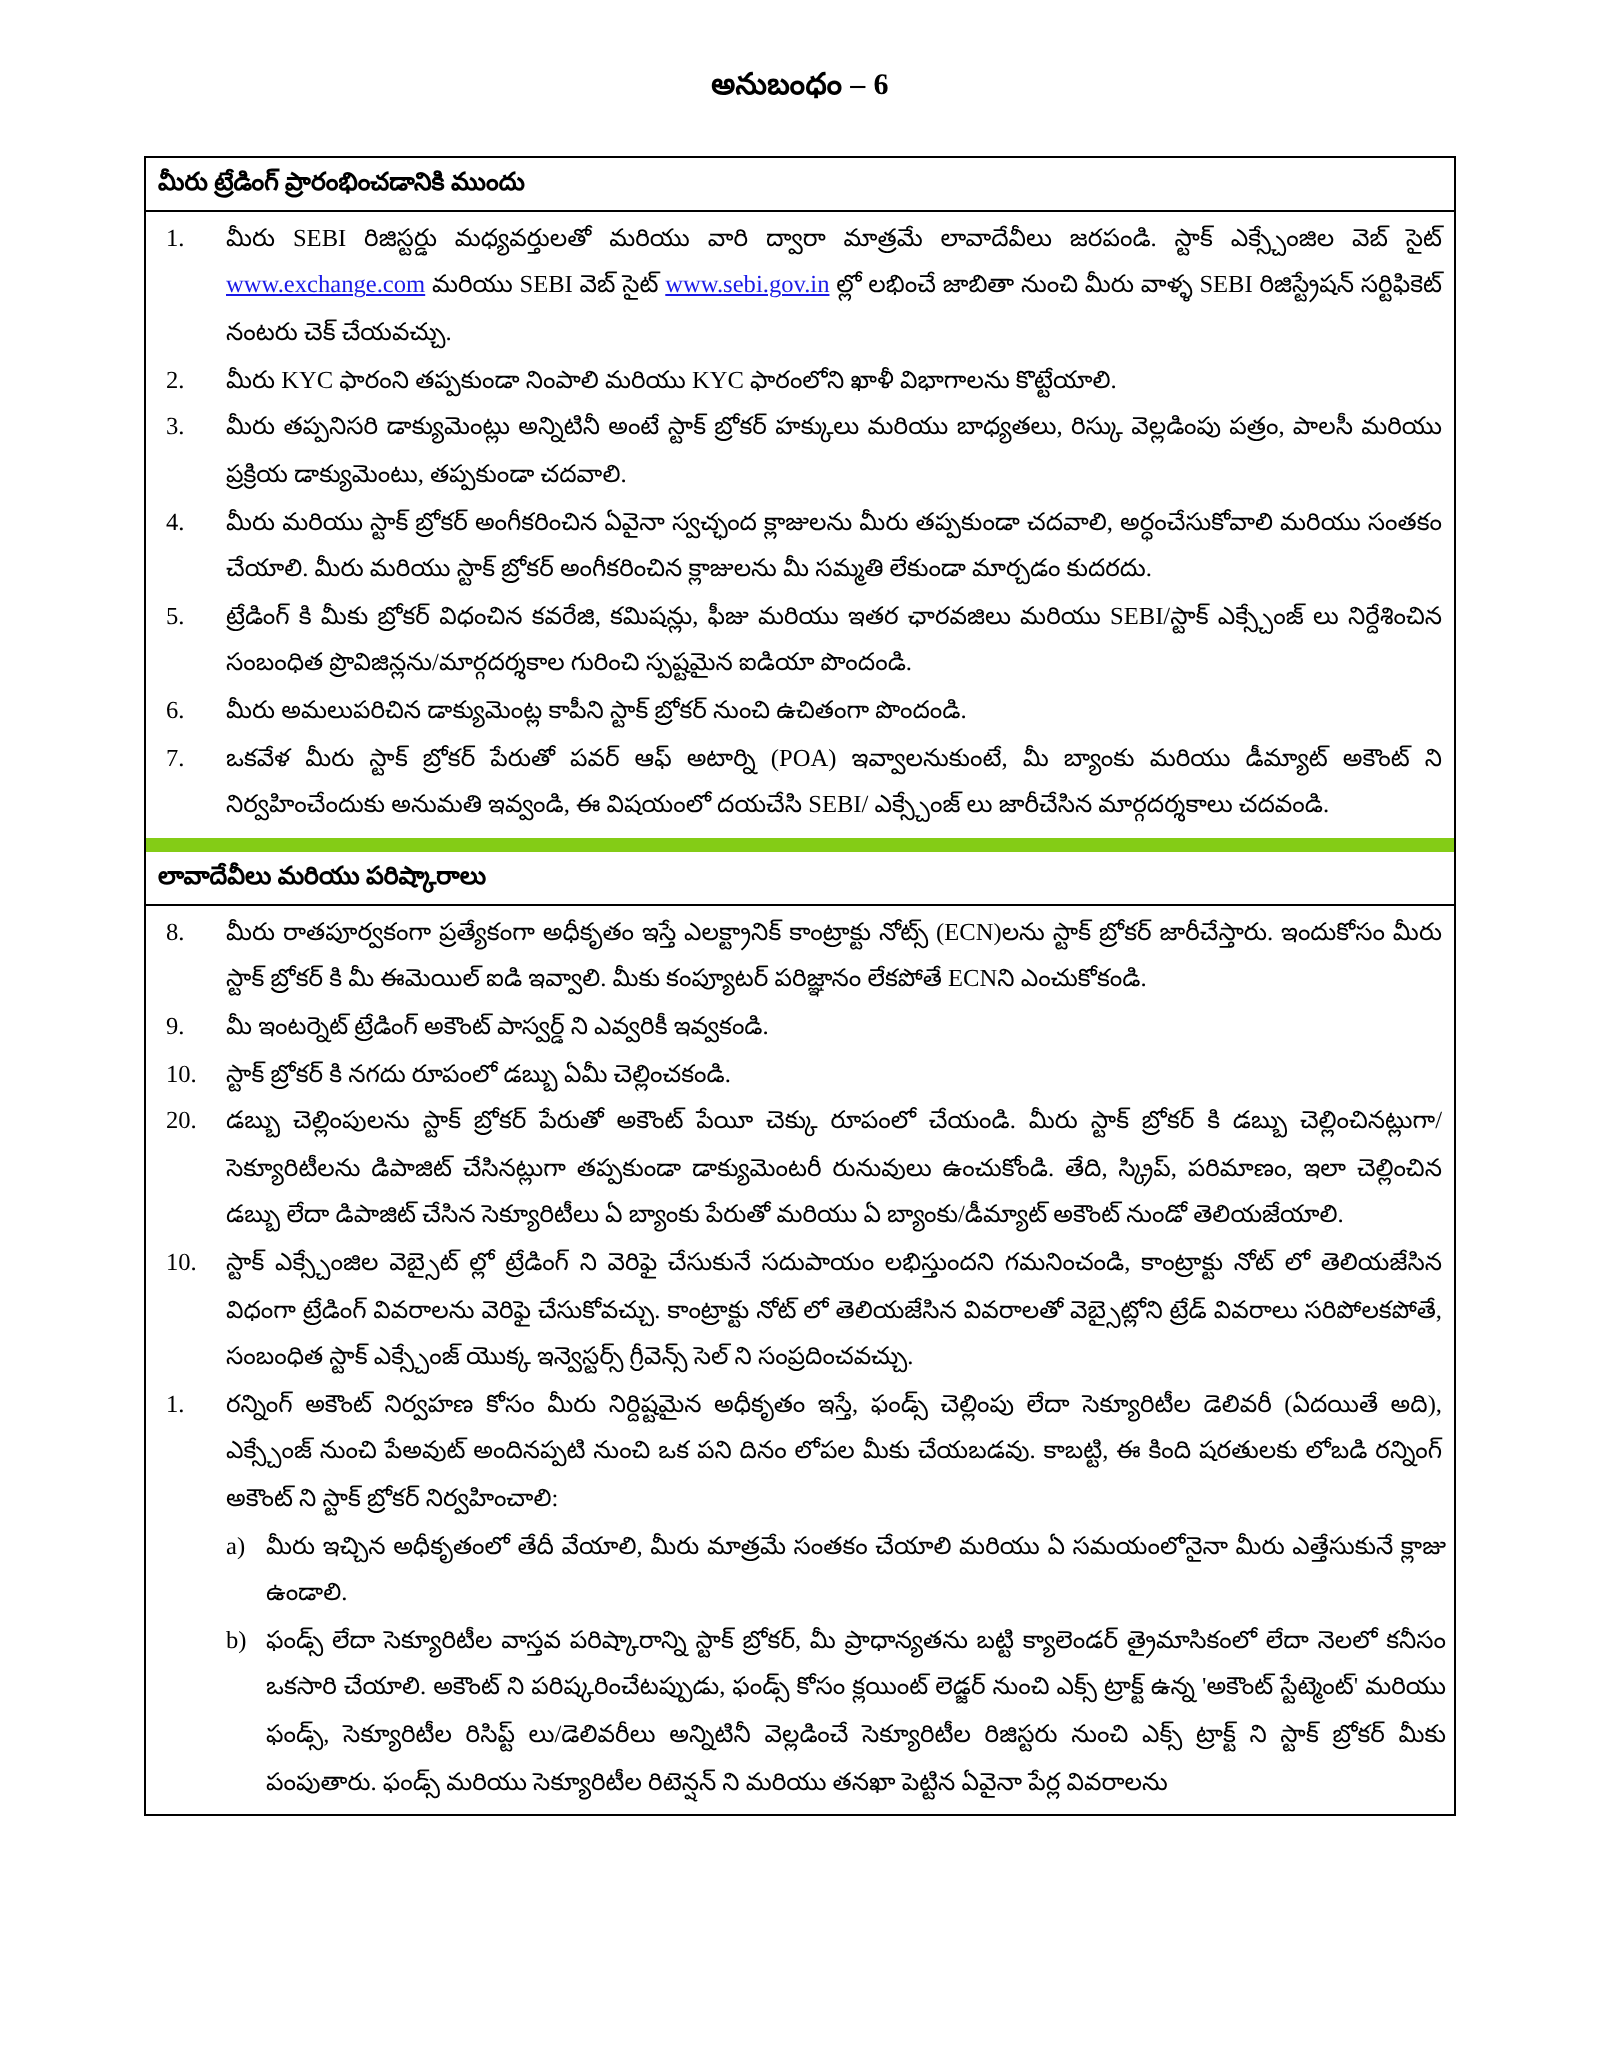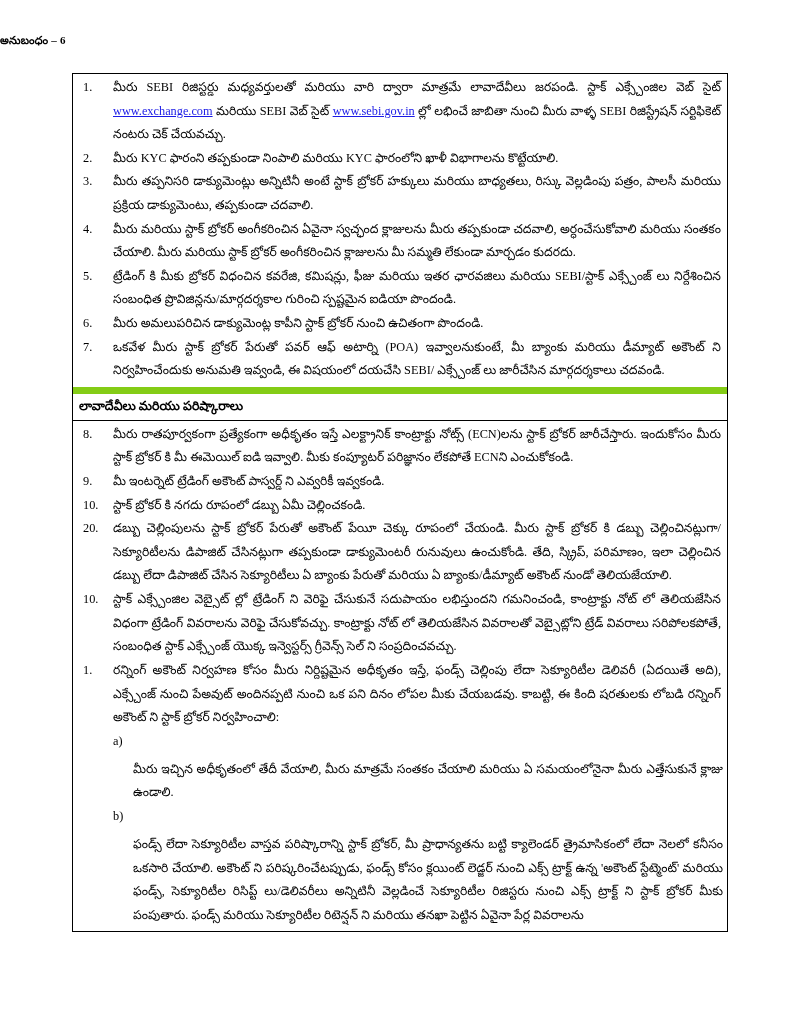--- a/index.html
+++ b/index.html
@@ -15,22 +15,23 @@
     overflow: hidden;
   }
   .page {
     position: relative;
     width: 800px;
     height: 1035px;
     box-sizing: border-box;
     padding: 0;
   }
   .doc-header {
+    text-align: center;
     font-weight: bold;
-    font-size: 11px;
+    font-size: 15px;
     margin-top: 34px;
     letter-spacing: 0.2px;
   }
   .doc-subtitle {
     text-align: center;
     font-weight: bold;
     font-size: 13.5px;
     margin-top: 28px;
     padding: 0 70px;
     line-height: 1.5;
@@ -88,35 +89,35 @@
   }
   .sub-num {
     flex: 0 0 20px;
     white-space: nowrap;
   }
   .sub-body {
     flex: 1 1 auto;
     text-align: justify;
     text-justify: inter-word;
     padding-right: 4px;
-    margin-top: 28px;
   }
   a.link {
     color: #1a1ae6;
   }
 </style>
 </head>
 <body>
 
 <div class="page">
 
   <div class="doc-header">అనుబంధం – 6</div>
 
 
   <div class="doc-table" id="table-root">
+      <div class="section-head">మీరు ట్రేడింగ్ ప్రారంభించడానికి ముందు</div>
       <div class="items">
         <div class="item">
           <div class="item-num">1.</div>
           <div class="item-body"><span>మీరు SEBI రిజిస్టర్డు మధ్యవర్తులతో మరియు వారి ద్వారా మాత్రమే లావాదేవీలు జరపండి. స్టాక్ ఎక్స్చేంజిల వెబ్ సైట్ </span><a class="link" href="#">www.exchange.com</a><span> మరియు SEBI వెబ్ సైట్ </span><a class="link" href="#">www.sebi.gov.in</a><span> ల్లో లభించే జాబితా నుంచి మీరు వాళ్ళ SEBI రిజిస్ట్రేషన్ సర్టిఫికెట్ నంటరు చెక్ చేయవచ్చు.</span></div>
         </div>
         <div class="item">
           <div class="item-num">2.</div>
           <div class="item-body"><span>మీరు KYC ఫారంని తప్పకుండా నింపాలి మరియు KYC ఫారంలోని ఖాళీ విభాగాలను కొట్టేయాలి.</span></div>
         </div>
         <div class="item">

